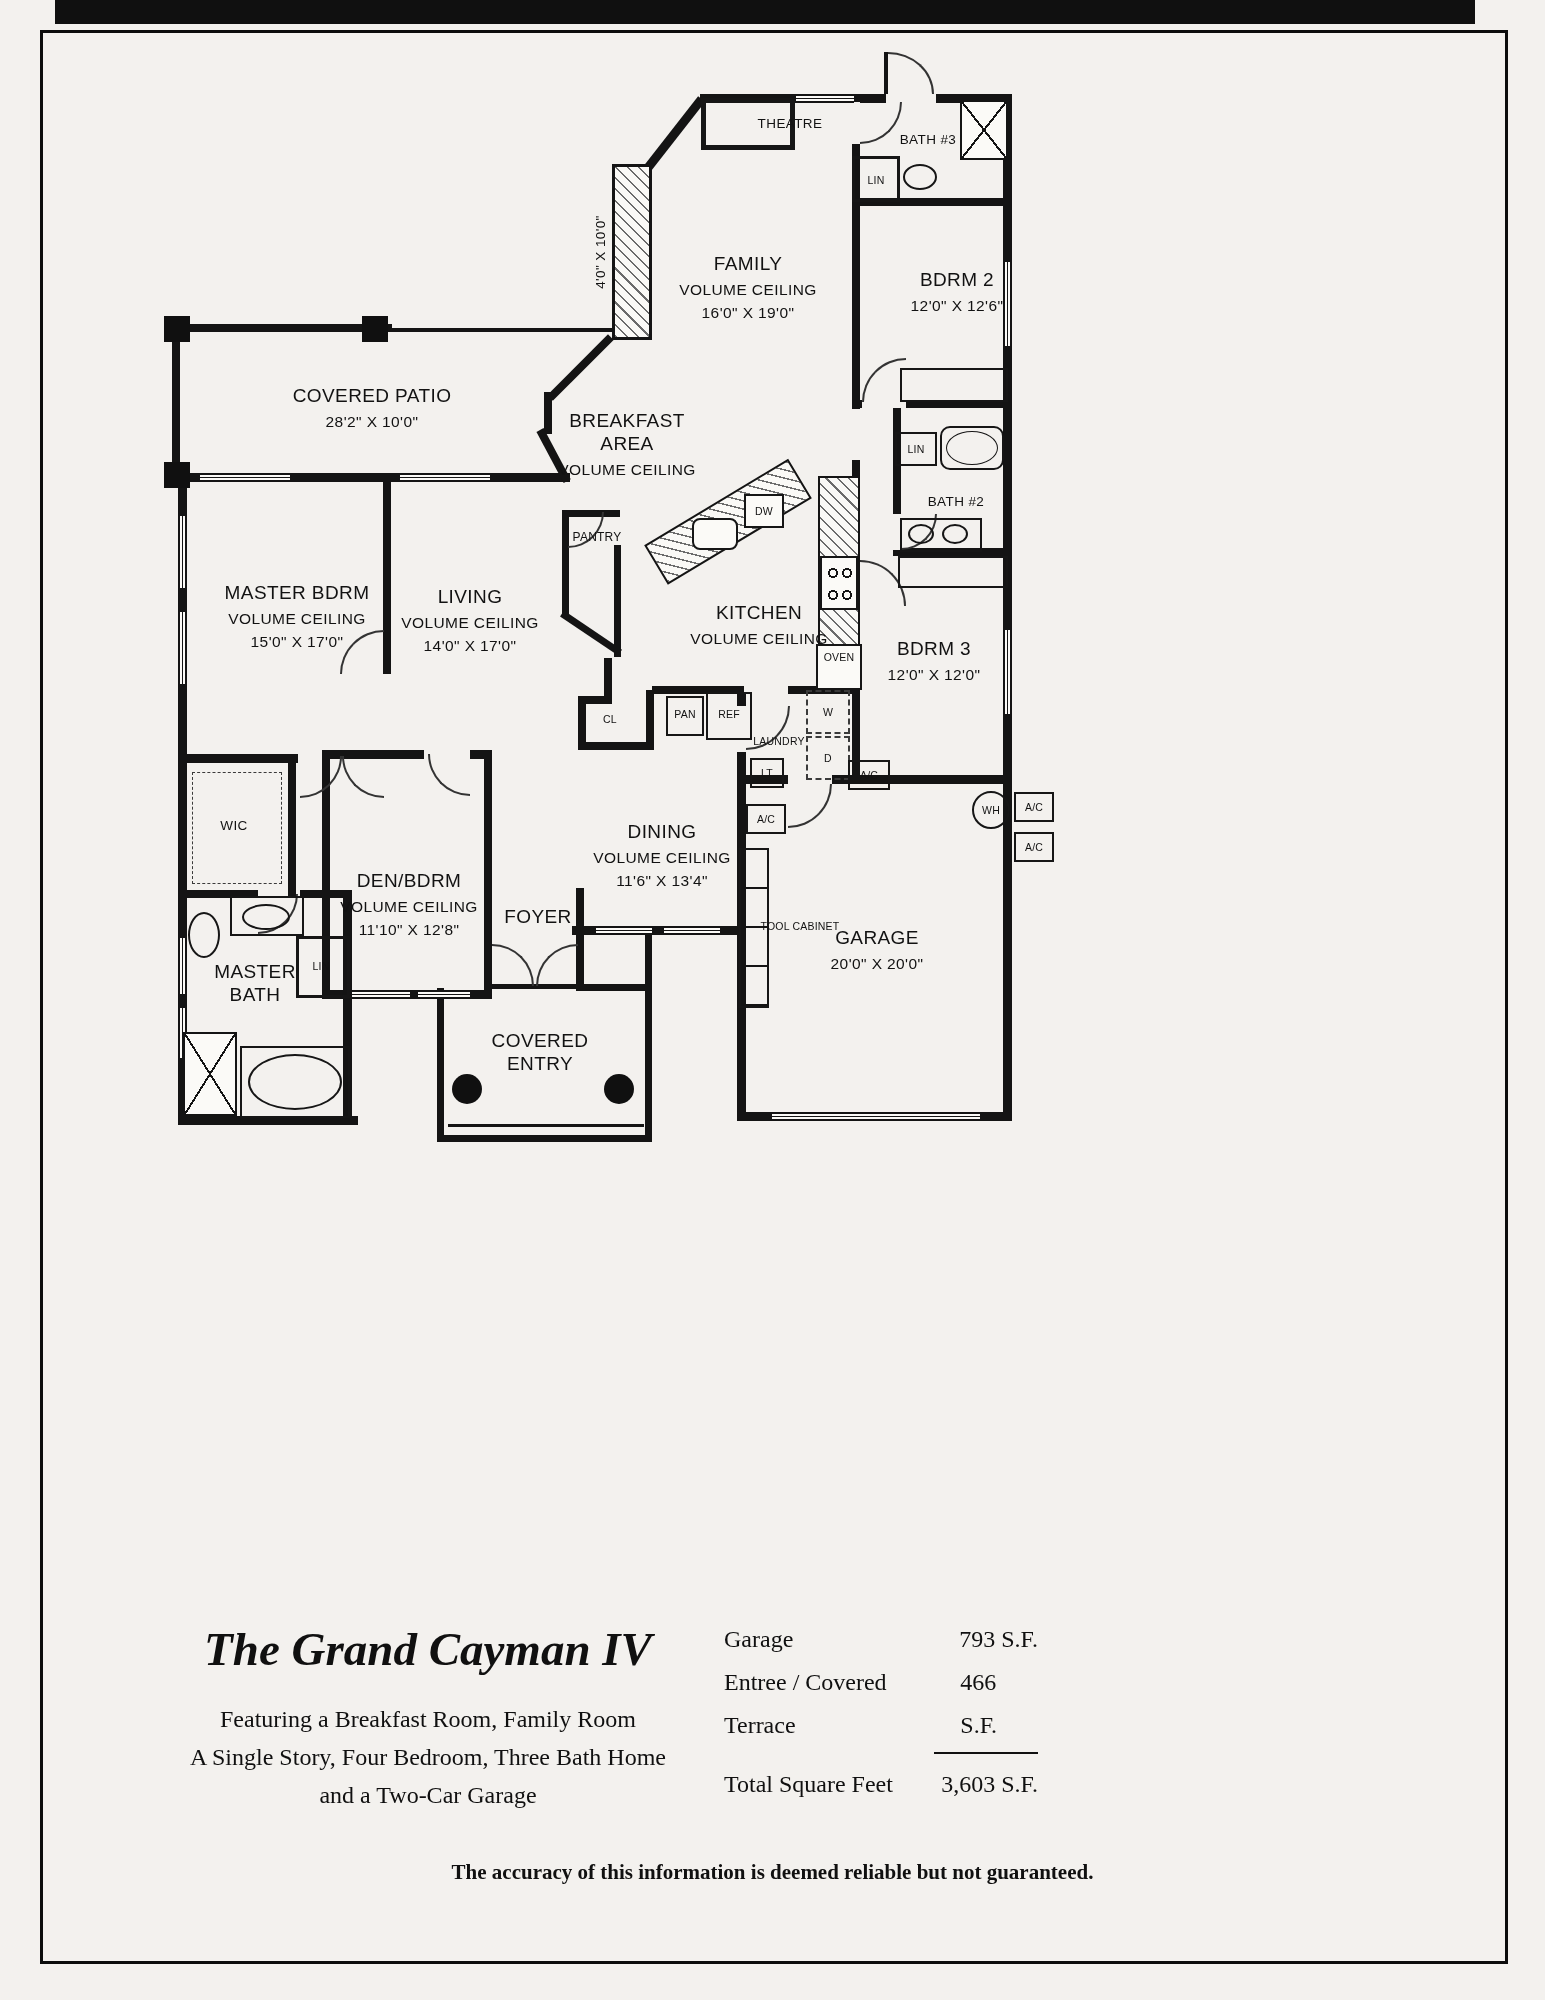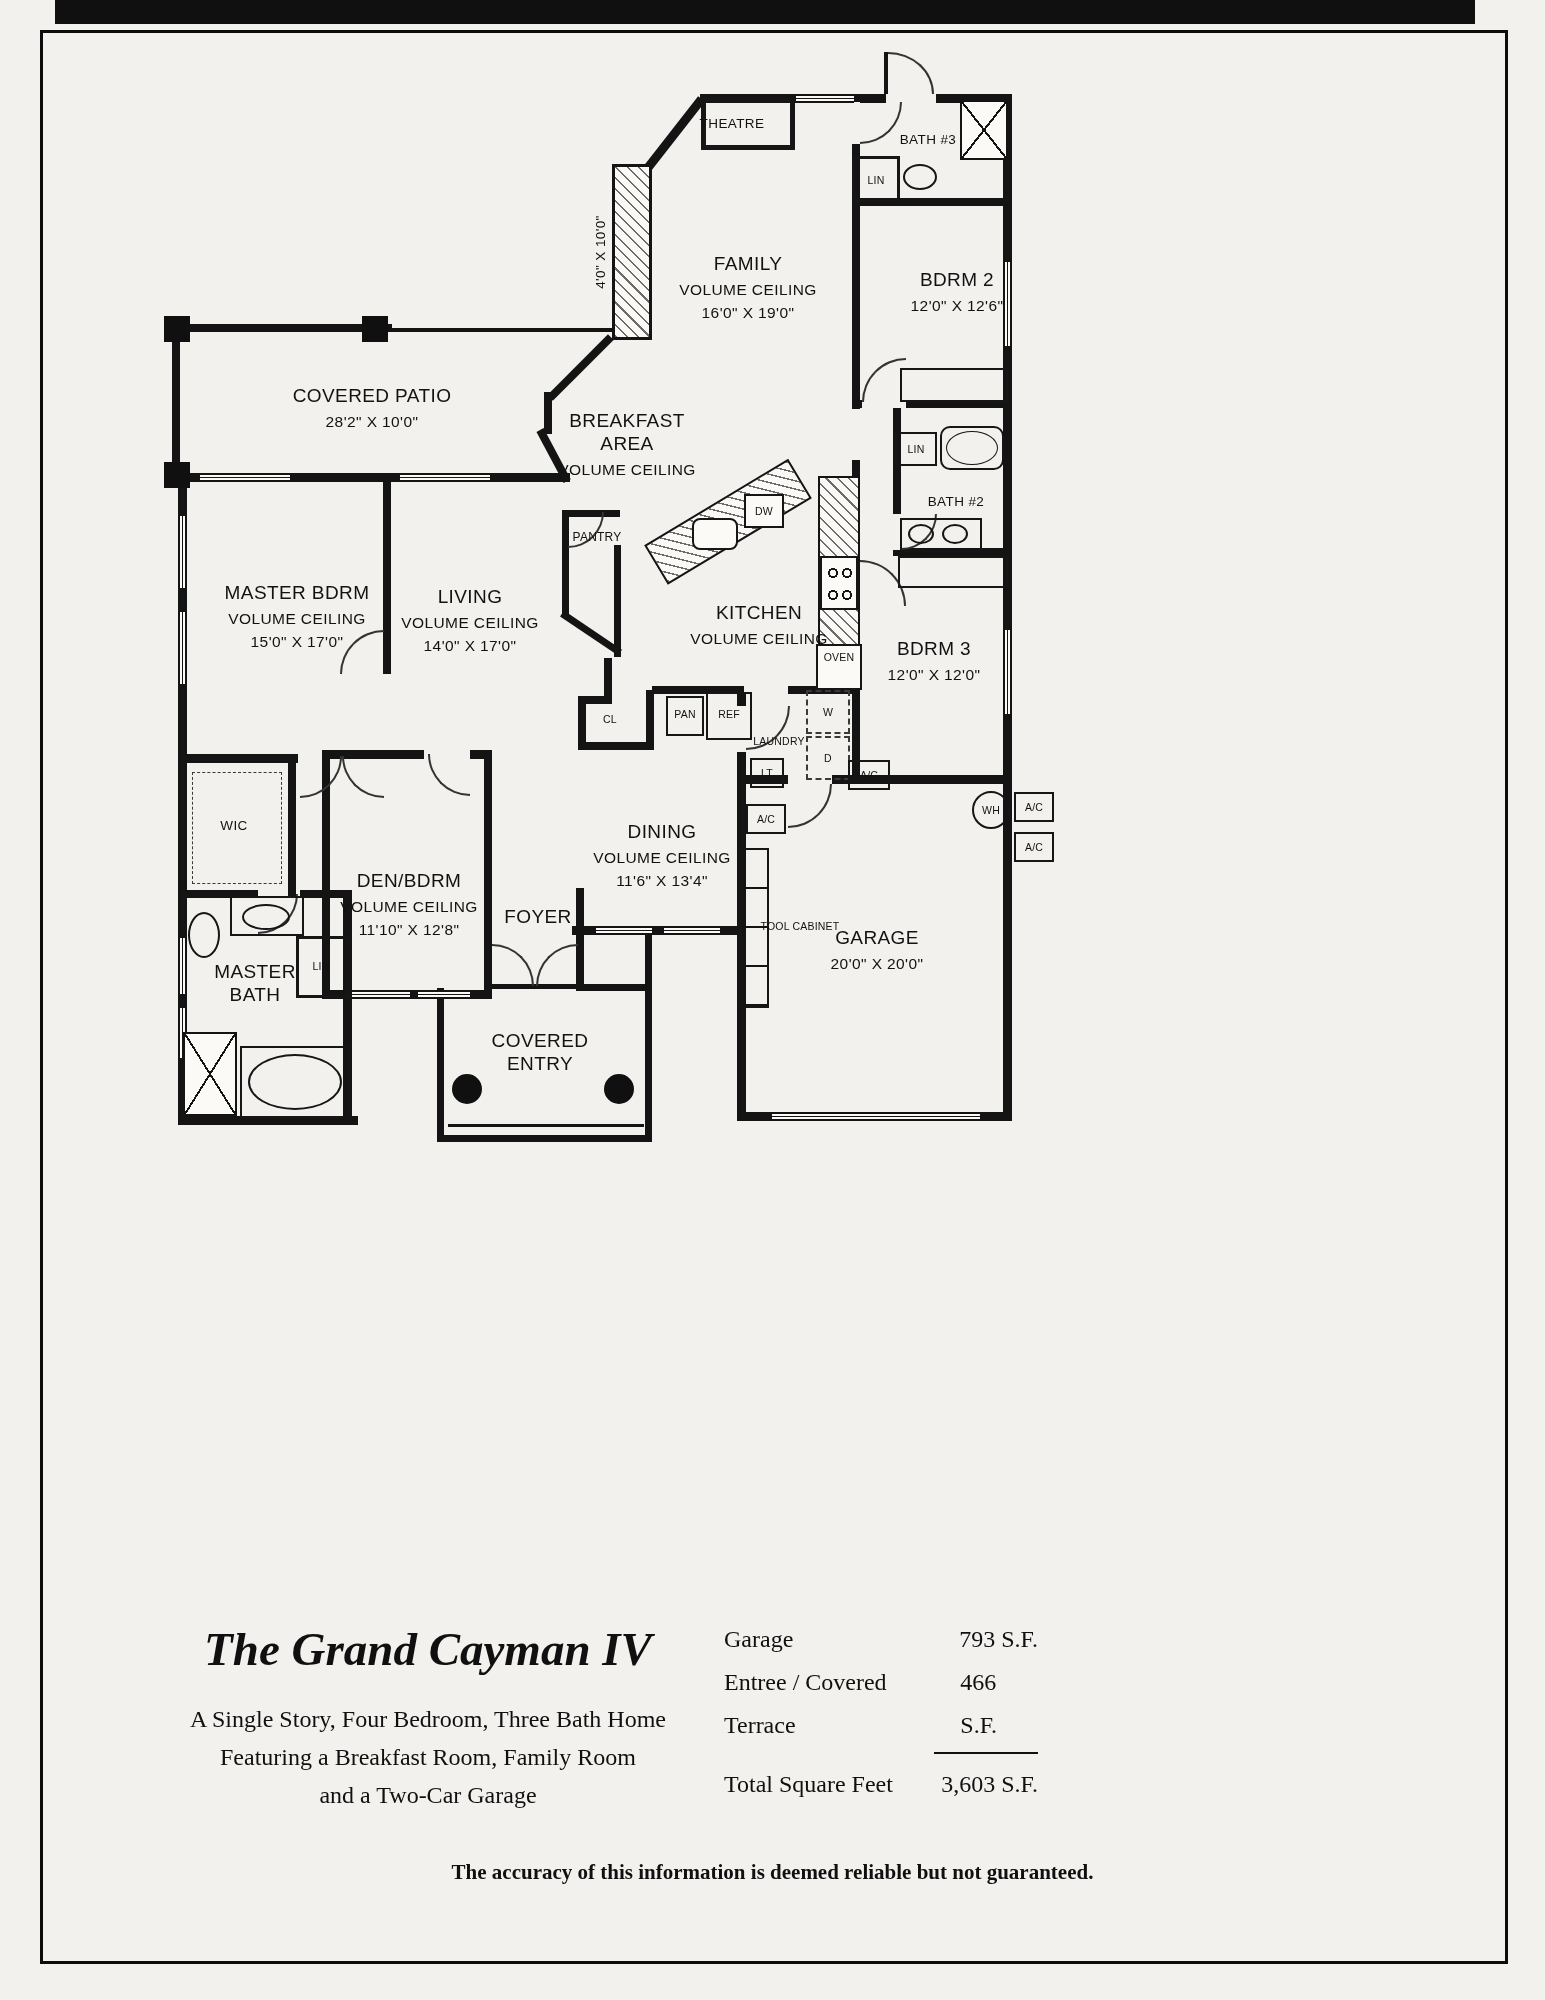--- a/index.html
+++ b/index.html
@@ -195,21 +195,21 @@
   <div class="oval" style="left:242px;top:904px;width:48px;height:26px"></div>
   <div class="xbox" style="left:183px;top:1032px;width:54px;height:84px"></div>
   <div class="box" style="left:240px;top:1046px;width:110px;height:72px"></div>
   <div class="oval" style="left:248px;top:1054px;width:94px;height:56px"></div>
   <div class="colc" style="left:452px;top:1074px;width:30px;height:30px"></div>
   <div class="colc" style="left:604px;top:1074px;width:30px;height:30px"></div>
   <div class="colsq" style="left:164px;top:316px;width:26px;height:26px"></div>
   <div class="colsq" style="left:362px;top:316px;width:26px;height:26px"></div>
   <div class="colsq" style="left:164px;top:462px;width:26px;height:26px"></div>
 
-  <div class="lbl sm" style="left:732px;top:124px">
+  <div class="lbl sm" style="left:790px;top:124px">
       <span class="s1">THEATRE</span>
     </div>
   <div class="lbl sm" style="left:928px;top:140px">
       <span class="s1">BATH #3</span>
     </div>
   <div class="lbl xs" style="left:876px;top:180px">
       <span class="s1">LIN</span>
     </div>
   <div class="lbl" style="left:748px;top:288px">
     <span class="l1">FAMILY</span>
@@ -331,22 +331,22 @@
   <div class="lbl xs" style="left:321px;top:966px">
       <span class="s1">LIN</span>
     </div>
   <div class="lbl" style="left:540px;top:1053px">
     <span class="l1">COVERED</span>
     <span class="l1">ENTRY</span>
   </div>
 
   <div class="title-script">The Grand Cayman IV</div>
   <div class="subtitle">
+    <div>Featuring a Breakfast Room, Family Room</div>
     <div>A Single Story, Four Bedroom, Three Bath Home</div>
-    <div>Featuring a Breakfast Room, Family Room</div>
     <div>and a Two-Car Garage</div>
   </div>
 
   <div class="stats">
     <div class="srow">
       <span>Garage</span>
       <span>793 S.F.</span>
     </div>
     <div class="srow">
       <span>Entree / Covered Terrace</span>

